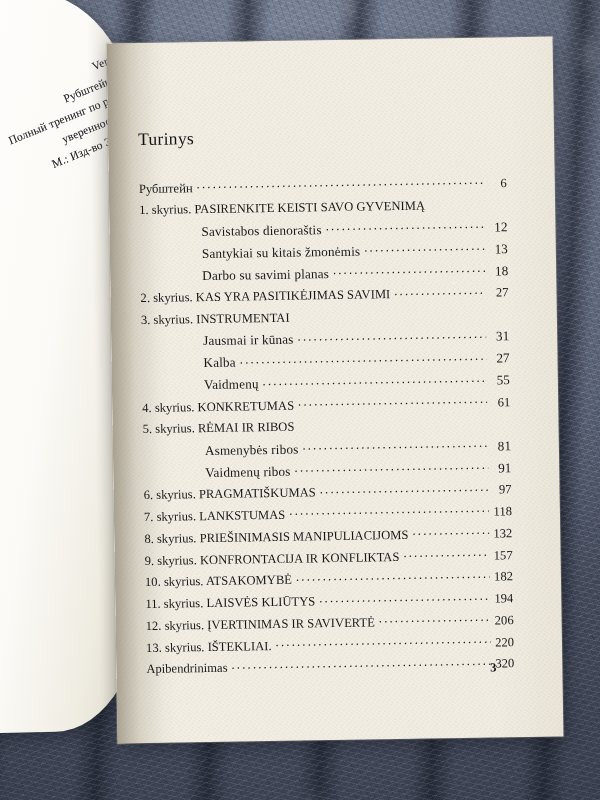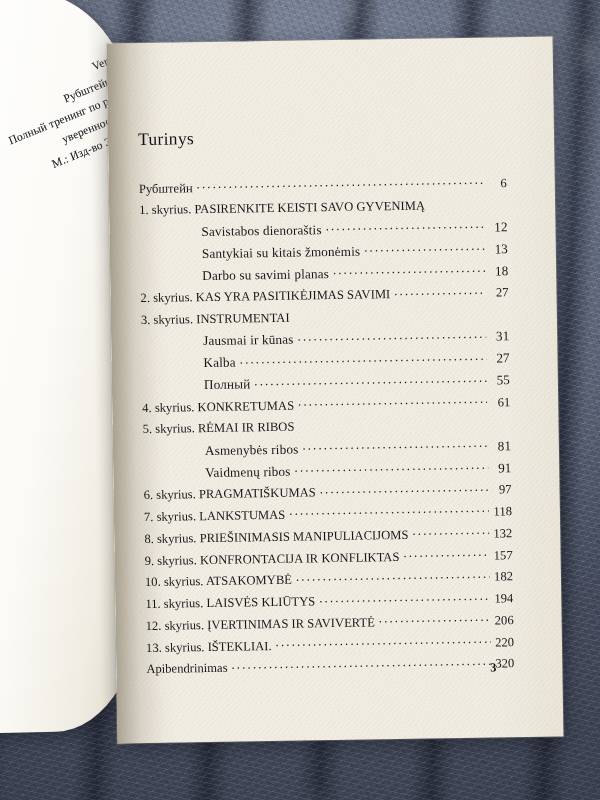--- a/index.html
+++ b/index.html
@@ -251,21 +251,21 @@
             <span class="label">Jausmai ir kūnas</span>
             <span class="leader"></span>
             <span class="pageno">31</span>
           </li>
           <li class="toc-row sub">
             <span class="label">Kalba</span>
             <span class="leader"></span>
             <span class="pageno">27</span>
           </li>
           <li class="toc-row sub">
-            <span class="label">Полный</span>
+            <span class="label">Vaidmenų</span>
             <span class="leader"></span>
             <span class="pageno">55</span>
           </li>
           <li class="toc-row">
             <span class="label">4. skyrius. KONKRETUMAS</span>
             <span class="leader"></span>
             <span class="pageno">61</span>
           </li>
           <li class="toc-row">
             <span class="label">5. skyrius. RĖMAI IR RIBOS</span>

